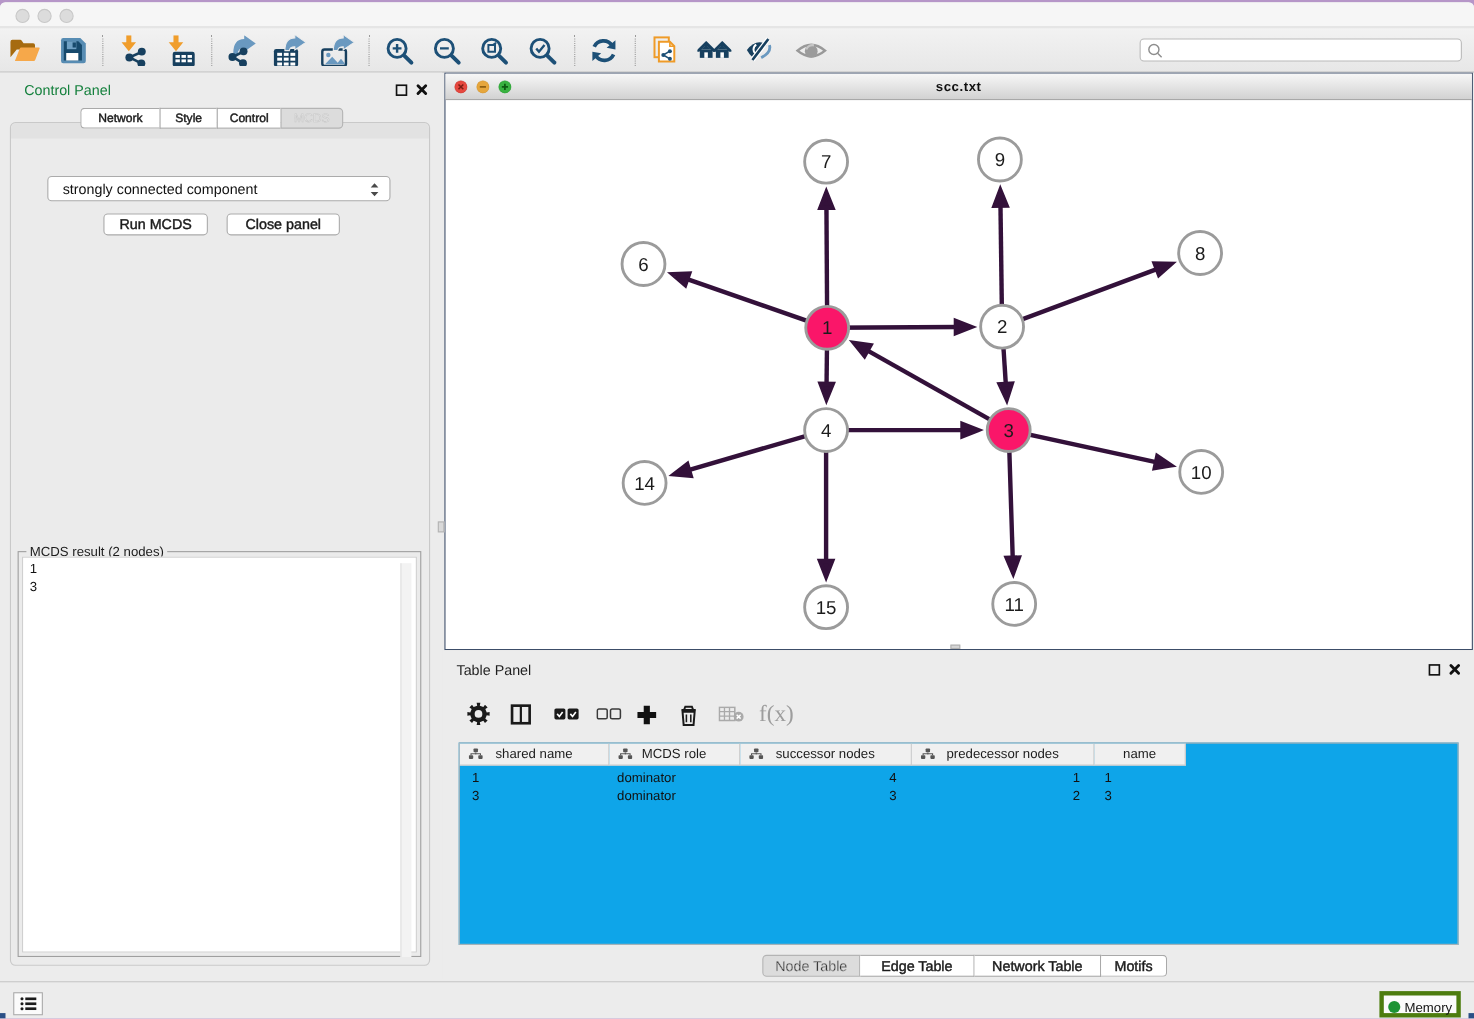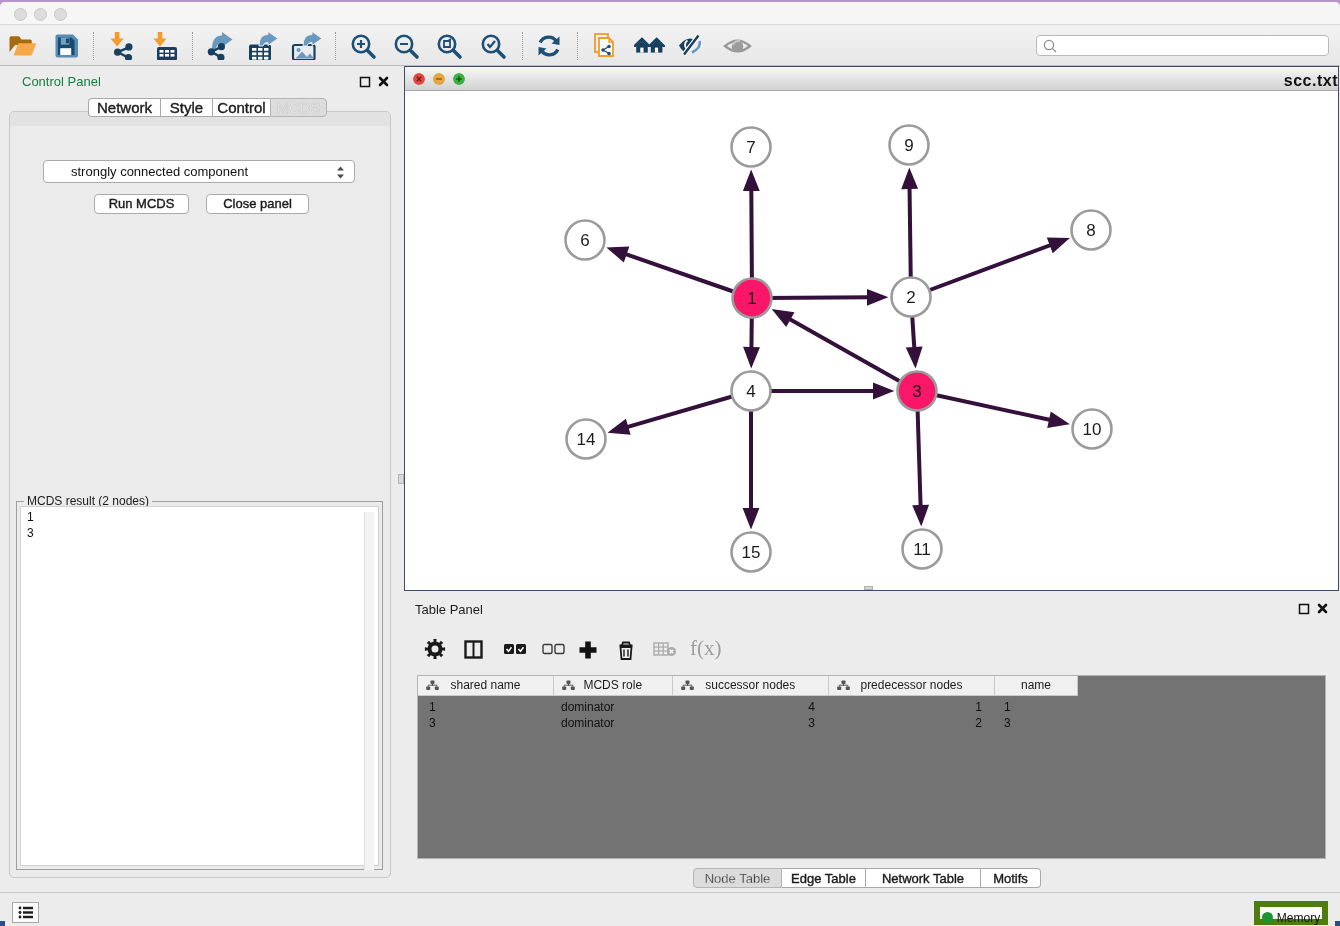--- a/index.html
+++ b/index.html
@@ -8,57 +8,57 @@
 #titlebar{left:0;top:0;width:1340px;height:23px;background:#f6f6f6;border-bottom:1px solid #dadada}
 .tl{width:13px;height:13px;border-radius:50%;background:#dcdcdc;border:1px solid #c8c8c8;top:6px}
 #titletext{width:1340px;text-align:center;top:5px;font-size:13px;color:#b6b6b6}
 #toolbar{left:0;top:24px;width:1340px;height:40px;background:linear-gradient(#f2f2f2,#e7e7e7);border-bottom:1px solid #bcbcbc}
 .sep{top:6px;height:28px;width:0;border-left:1px dotted #9a9a9a}
 .ticon{top:6px}
 #search{left:1036px;top:9px;width:293px;height:21px;background:#fff;border:1px solid #b9b9b9;border-radius:4px}
 
 #cpanel{left:0;top:64px;width:402px;height:824px;background:#ececec}
 #cphead{left:22px;top:8px;font-size:13px;color:#15803d}
-#cptabs{left:88px;top:32px;height:33px;font-size:15px;color:#1c1c1c;-webkit-text-stroke:0.4px #1c1c1c}
+#cptabs{left:73px;top:32px;height:33px;font-size:11px;color:#1c1c1c;-webkit-text-stroke:0.4px #1c1c1c}
 .cptab{float:left;background:#fff;border:1px solid #a9a9a9;border-right:none;height:19px;line-height:18px;text-align:center}
 .cptab.first{border-radius:4px 0 0 4px}
 .cptab.dis{background:#dcdcdc;border:1px solid #b4b4b4;border-radius:0 4px 4px 0;color:#ededed;-webkit-text-stroke:0.5px #c6c6c6}
 #cpbody{left:9px;top:45px;width:382px;height:767px;background:#ebebeb;border:1px solid #c9c9c9;border-radius:5px}
 #cpbody .innertop{left:0;top:0;width:380px;height:14px;background:#e2e2e2;border-radius:5px 5px 0 0}
 #optlabel{left:9px;top:76px;width:382px;text-align:center;font-size:13px;color:#1c1c1c}
-#combo{left:43px;top:94px;width:312px;height:23px;background:#fff;border:1px solid #ababab;border-radius:4px;font-size:13px;color:#111;line-height:21px;padding-left:27px}
+#combo{left:43px;top:94px;width:312px;height:23px;background:#fff;border:1px solid #ababab;border-radius:4px;font-size:13px;color:#111;line-height:21px;padding-left:13px}
 #combo svg{position:absolute;right:8px;top:3px}
 .btn{top:128px;height:20px;background:#fff;border:1px solid #ababab;border-radius:4px;font-size:13px;color:#1c1c1c;text-align:center;line-height:18px;-webkit-text-stroke:0.4px #1c1c1c}
 #fieldset{left:16px;top:435px;width:367px;height:369px;border:1px solid #9f9f9f}
 #legend{left:7px;top:-8px;background:#ebebeb;padding:0 3px;font-size:12px;color:#1c1c1c}
 #resultarea{left:3px;top:4px;width:359px;height:360px;background:#fff;border:1px solid #d0d0d0;font-size:12px;color:#111;padding:2px 6px;line-height:16px}
 #resscroll{right:4px;top:5px;width:10px;height:358px;background:#f3f3f3;border-left:1px solid #e0e0e0}
 
 #netwin{left:404px;top:64px;width:935px;height:525px;background:#fff;border:1px solid #3c4d68}
 #nettitle{left:0;top:0;width:933px;height:24px;background:linear-gradient(#f7f7f7,#d2d2d2);border-bottom:1px solid #a8a8a8}
 .mac{width:12px;height:12px;border-radius:50%;top:6px}
-#nettext{width:933px;text-align:right;top:5px;font-size:16px;font-weight:bold;color:#111;letter-spacing:0.5px}
+#nettext{width:933px;text-align:center;top:5px;font-size:12px;font-weight:bold;color:#111;letter-spacing:0.5px}
 #graph{left:0;top:22.5px}
 
 #tpanel{left:404px;top:589px;width:936px;height:299px;background:#ececec}
 #tphead{left:11px;top:11px;font-size:13px;color:#1f1f1f}
 #ttoolbar{left:14px;top:46px;width:908px;height:26px}
-#tbl{left:13px;top:84px;width:909px;height:184px;background:#737373;border:1px solid #b3b3b3}
+#tbl{left:13px;top:84px;width:909px;height:184px;background:#0ea5e9;border:1px solid #b3b3b3}
 .thx{vertical-align:-1px;margin-right:6px}
 .th{top:0;height:20px;background:#f0f0f0;border-right:1px solid #c9c9c9;border-bottom:1px solid #c9c9c9;font-size:12px;color:#1c1c1c;text-align:center;line-height:19px}
 .th svg{position:absolute;left:8px;top:4px}
 .cell{font-size:12px;color:#111;height:16px;line-height:16px}
 #ttabs{left:289px;top:277px;height:20px;font-size:13px;-webkit-text-stroke:0.4px #1c1c1c}
 .ttab{float:left;background:#fff;border:1px solid #a9a9a9;border-left:none;height:20px;line-height:19px;text-align:center;color:#1c1c1c}
 .ttab.dis{background:#dcdcdc;border:1px solid #b4b4b4;border-radius:4px 0 0 4px;color:#000000;-webkit-text-stroke:0.5px #c6c6c6}
 .ttab.last{border-radius:0 4px 4px 0}
 
 #statusbar{left:0;top:890px;width:1340px;height:34px;background:#ececec;border-top:1px solid #c6c6c6}
 #listbtn{left:12px;top:9px;width:27px;height:21px;background:#fbfbfb;border:1px solid #a9a9a9;text-align:center}
-#membtn{left:1254px;top:8px;width:74px;height:24px;background:#fbfbfb;border:6px solid #4d7c0f;font-size:12px;color:#111;text-align:center;line-height:22px}
+#membtn{left:1254px;top:8px;width:74px;height:24px;background:#fbfbfb;border:4px solid #4d7c0f;font-size:12px;color:#111;text-align:center;line-height:22px}
 #membtn i{display:inline-block;width:11px;height:11px;border-radius:50%;background:#1d9335;margin-right:4px;vertical-align:-1px;font-style:normal}
 .corner{width:5px;height:5px;bottom:0;background:#2a4f86;z-index:9}
 </style></head><body>
 <div class="abs corner" style="left:0"></div>
 <div class="abs corner" style="right:0"></div>
 <div id="app">
   <div class="abs" id="titlebar">
     <div class="abs tl" style="left:14px"></div>
     <div class="abs tl" style="left:34px"></div>
     <div class="abs tl" style="left:54px"></div>
@@ -406,21 +406,21 @@
       <div class="abs cell" style="left:411px;top:23px;width:153px;text-align:right">1</div>
       <div class="abs cell" style="left:586px;top:23px">1</div>
       <div class="abs cell" style="left:11px;top:39px">3</div>
       <div class="abs cell" style="left:143px;top:39px">dominator</div>
       <div class="abs cell" style="left:254px;top:39px;width:143px;text-align:right">3</div>
       <div class="abs cell" style="left:411px;top:39px;width:153px;text-align:right">2</div>
       <div class="abs cell" style="left:586px;top:39px">3</div>
     </div>
     <div class="abs" id="ttabs">
       <div class="ttab dis" style="width:89px">Node Table</div>
-      <div class="ttab" style="width:84px">Edge Table</div>
+      <div class="ttab" style="width:104px">Edge Table</div>
       <div class="ttab" style="width:115px">Network Table</div>
       <div class="ttab last" style="width:60px">Motifs</div>
     </div>
   </div>
   <div class="abs" id="statusbar">
     <div class="abs" id="listbtn"><svg width="22" height="19" viewBox="0 0 22 19">
           <g fill="#1c1c1c">
             <circle cx="5" cy="5" r="1.4"></circle>
             <circle cx="5" cy="9.5" r="1.4"></circle>
             <circle cx="5" cy="14" r="1.4"></circle>

